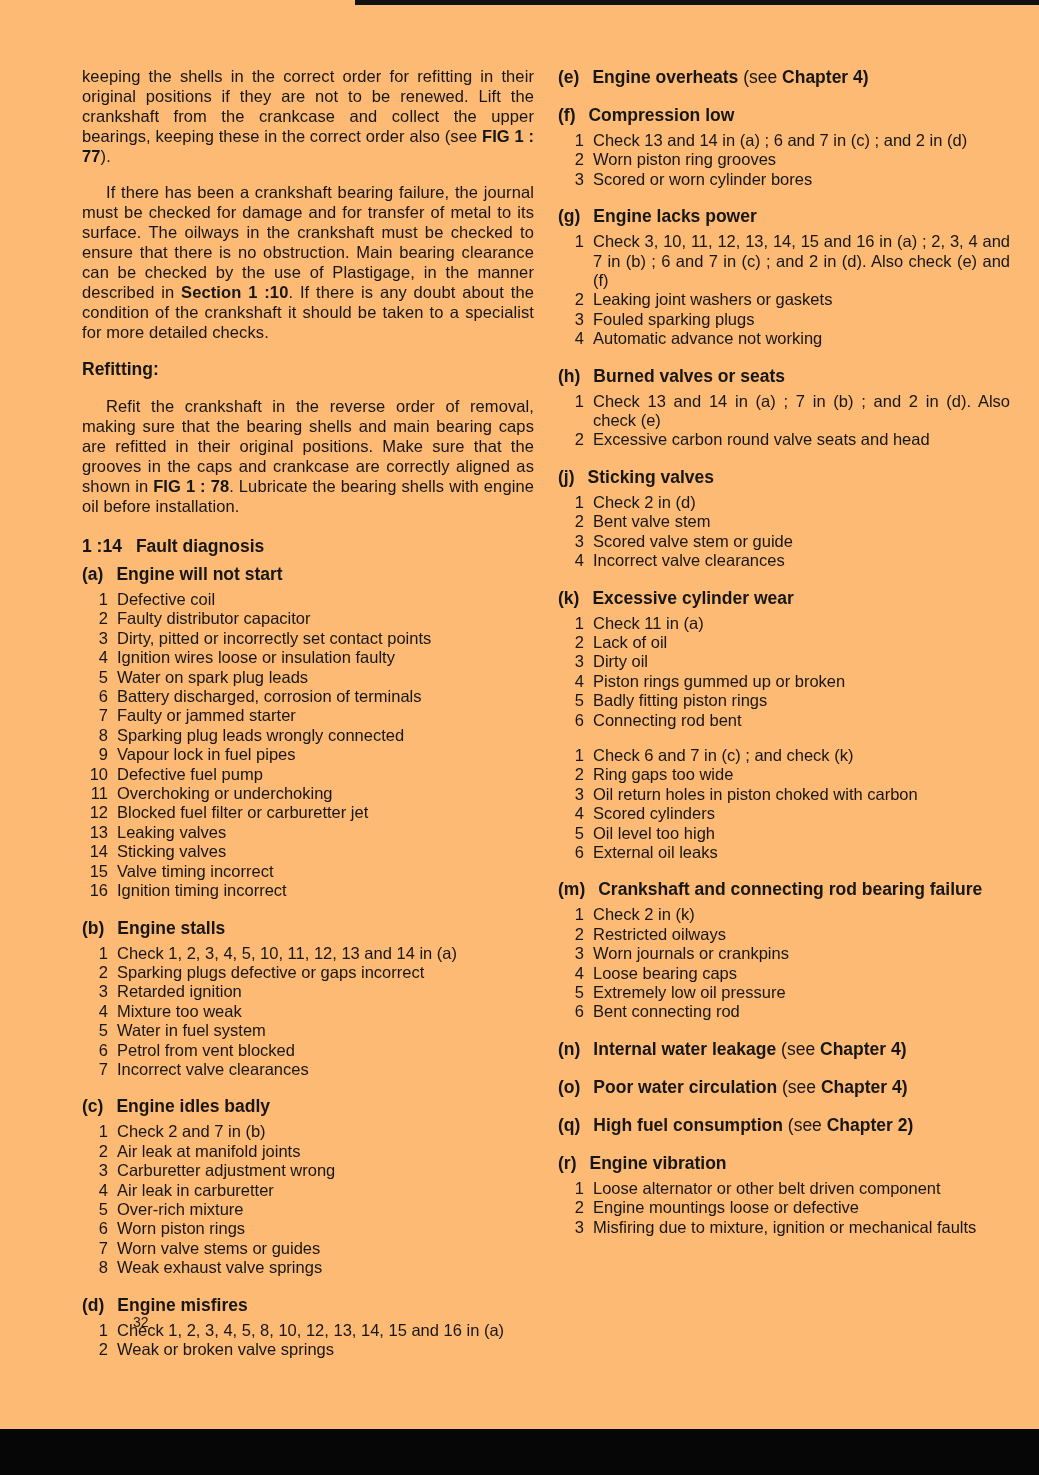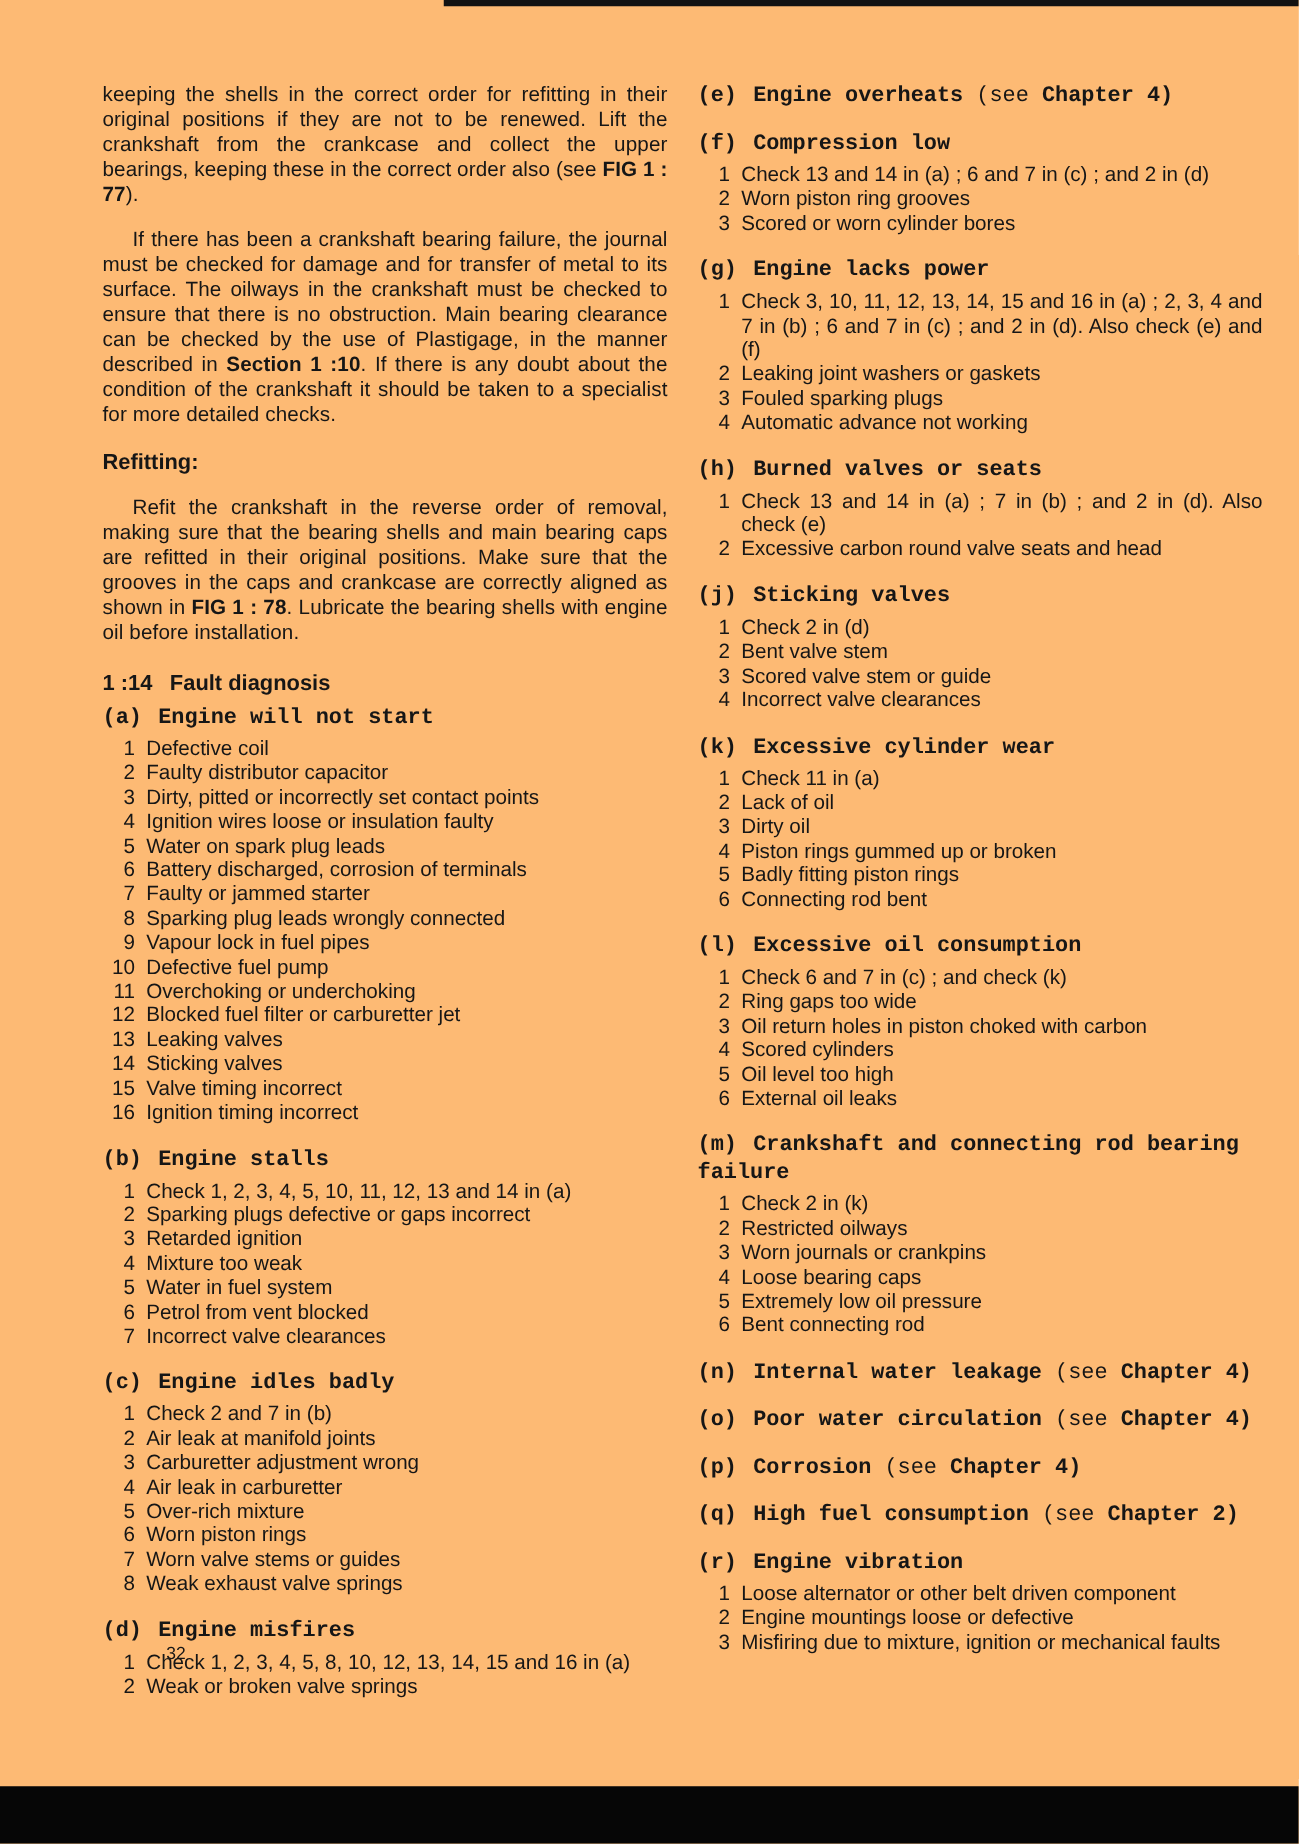--- a/index.html
+++ b/index.html
@@ -56,21 +56,20 @@
     margin: 20px 0 6px 0;
   }
   .fault-h .fh-num { margin-right: 14px; }
 
   .section { margin: 0 0 16px 0; }
   .sec-h {
     font-weight: bold;
     font-size: 17.5px;
     line-height: 22px;
     margin: 0 0 5px 0;
-    font-family: Liberation Mono, monospace;
   }
   .sec-h .lbl { margin-right: 13px; }
   .sec-h .see { font-weight: normal; }
   .sec-h .see-b { font-weight: bold; }
 
   .item {
     display: flex;
     line-height: 19.4px;
   }
   .num {
@@ -352,21 +351,20 @@
           <div class="item">
             <span class="num">5</span>
             <span class="itxt">Badly fitting piston rings</span>
           </div>
           <div class="item">
             <span class="num">6</span>
             <span class="itxt">Connecting rod bent</span>
           </div>
         </div>
         <div class="section">
-          <div class="sec-h"><span class="lbl">(l)</span><span class="ttl">Excessive oil consumption</span></div>
           <div class="item">
             <span class="num">1</span>
             <span class="itxt">Check 6 and 7 in (c) ; and check (k)</span>
           </div>
           <div class="item">
             <span class="num">2</span>
             <span class="itxt">Ring gaps too wide</span>
           </div>
           <div class="item">
             <span class="num">3</span>
@@ -410,23 +408,20 @@
           <div class="item">
             <span class="num">6</span>
             <span class="itxt">Bent connecting rod</span>
           </div>
         </div>
         <div class="section">
           <div class="sec-h"><span class="lbl">(n)</span><span class="ttl">Internal water leakage</span><span class="see"> (see </span><span class="see-b">Chapter 4)</span></div>
         </div>
         <div class="section">
           <div class="sec-h"><span class="lbl">(o)</span><span class="ttl">Poor water circulation</span><span class="see"> (see </span><span class="see-b">Chapter 4)</span></div>
-        </div>
-        <div class="section">
-          <div class="sec-h"><span class="lbl">(p)</span><span class="ttl">Corrosion</span><span class="see"> (see </span><span class="see-b">Chapter 4)</span></div>
         </div>
         <div class="section">
           <div class="sec-h"><span class="lbl">(q)</span><span class="ttl">High fuel consumption</span><span class="see"> (see </span><span class="see-b">Chapter 2)</span></div>
         </div>
         <div class="section">
           <div class="sec-h"><span class="lbl">(r)</span><span class="ttl">Engine vibration</span></div>
           <div class="item">
             <span class="num">1</span>
             <span class="itxt">Loose alternator or other belt driven component</span>
           </div>

